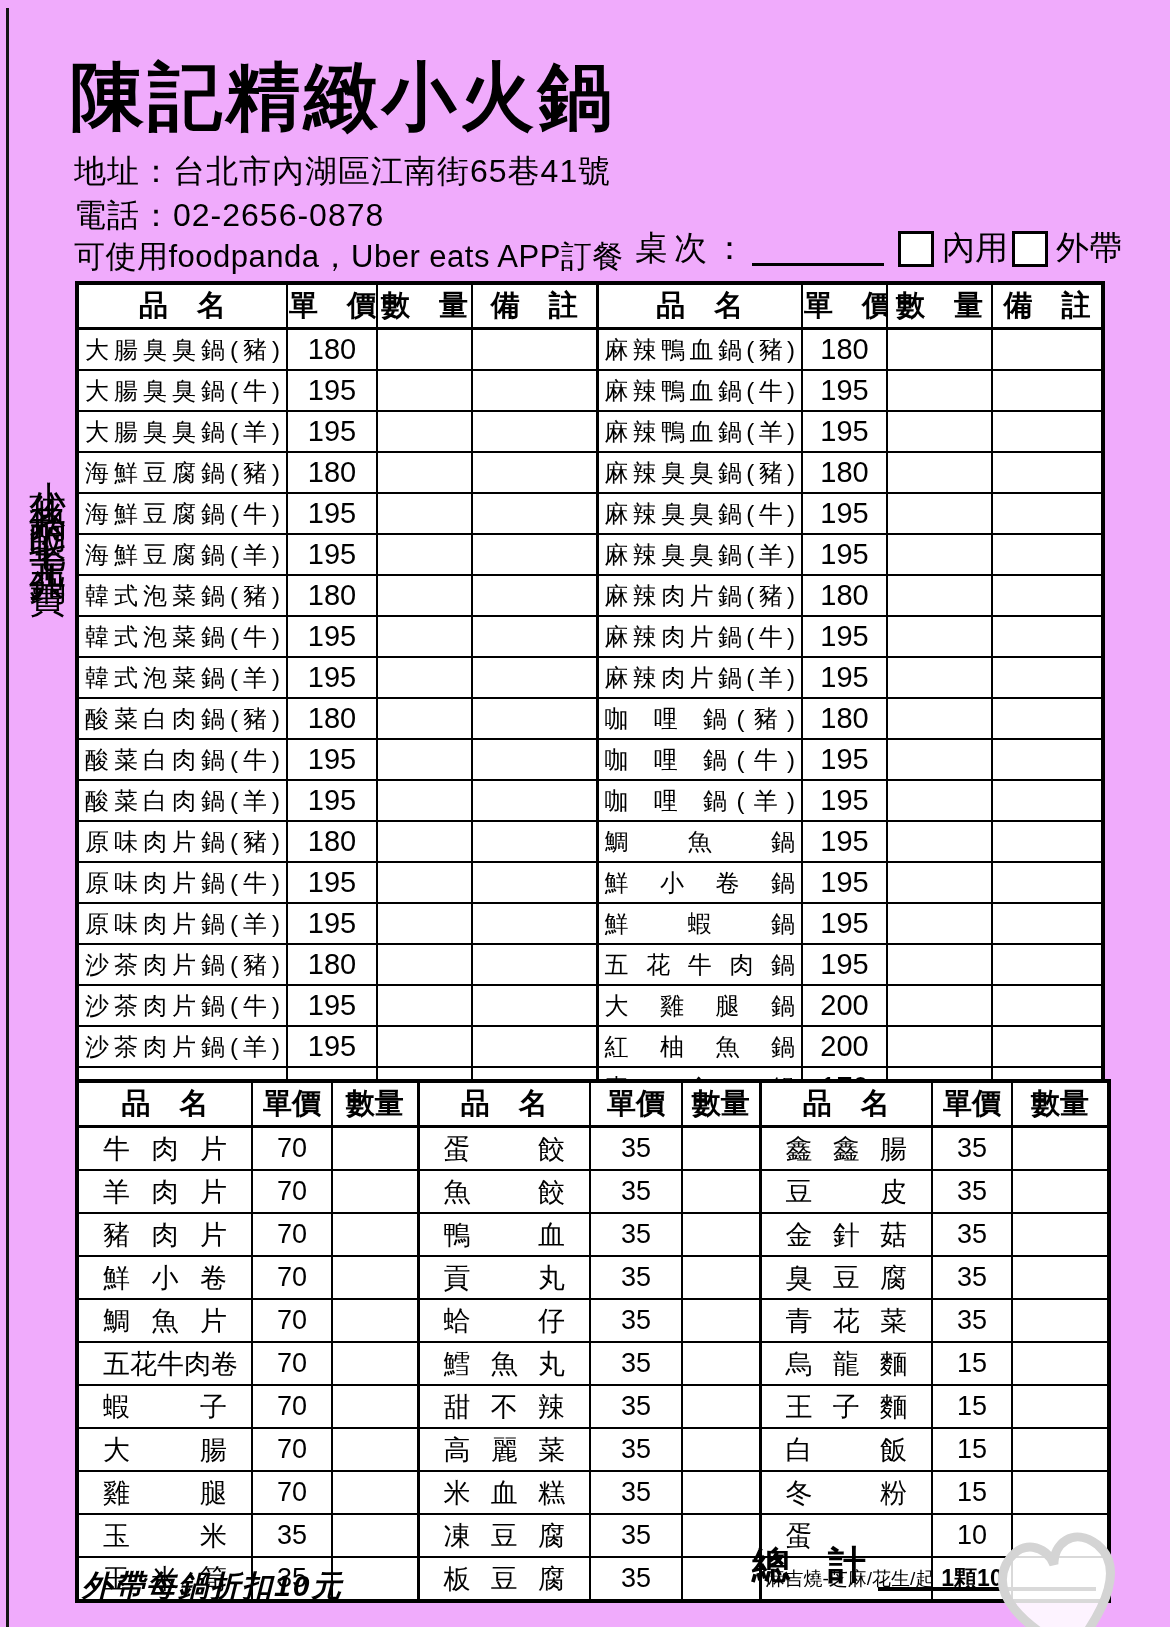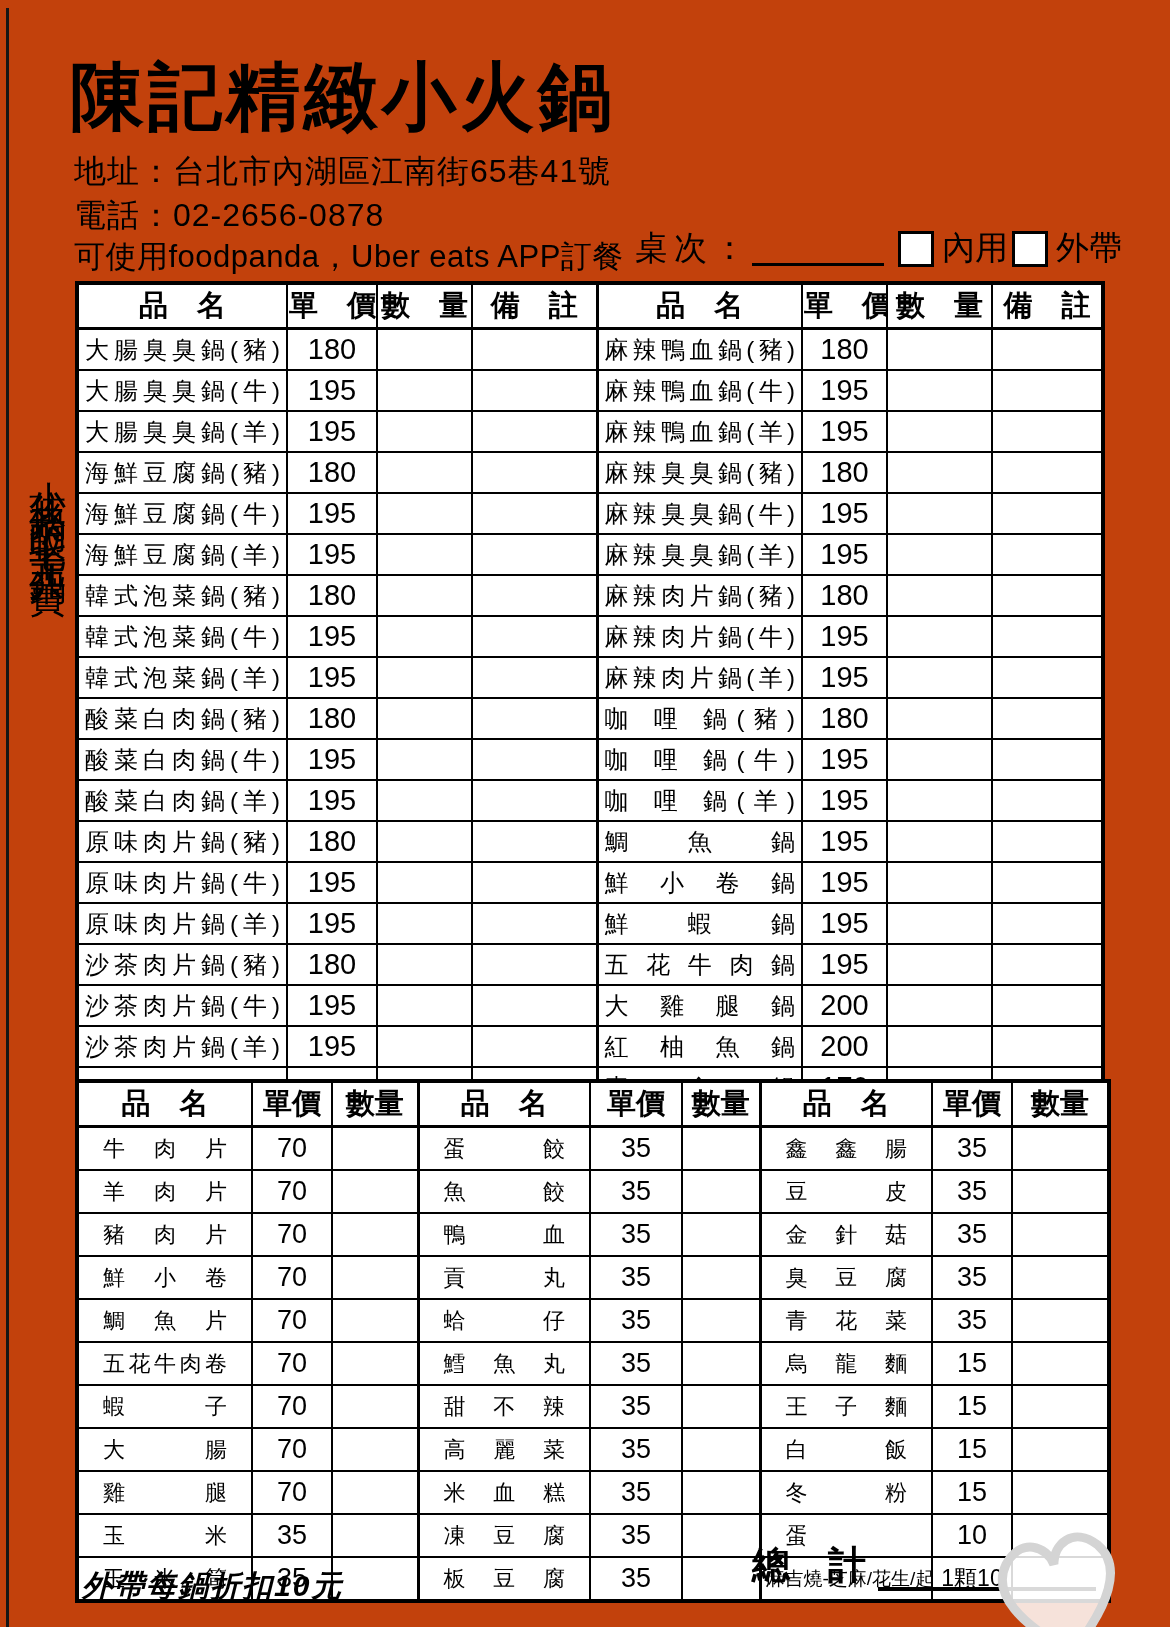--- a/index.html
+++ b/index.html
@@ -1,17 +1,17 @@
 <!DOCTYPE html>
 <html><head>
 <meta charset="utf-8">
 <style>
   html,body{margin:0;padding:0;background:#fff;}
   .page{
-    position:relative; width:1170px; height:1627px; background:#c2410c; overflow:hidden;
+    position:relative; width:1170px; height:1627px; background:#f0abfc; overflow:hidden;
     font-family:"Liberation Sans","DejaVu Sans",sans-serif; color:#000;
   }
   .left-edge{position:absolute;left:6px;top:8px;width:3px;height:1619px;background:#151515;}
 
   .title{position:absolute;left:70px;top:48px;font-size:74px;font-weight:900;letter-spacing:4px;white-space:nowrap;}
   .addr {position:absolute;left:74px;top:150px;font-size:32px;letter-spacing:1px;}
   .phone{position:absolute;left:74px;top:194px;font-size:32px;letter-spacing:1px;}
   .dnote{position:absolute;left:74px;top:236px;font-size:31px;letter-spacing:0.5px;}
 
   .tableno{position:absolute;left:628px;top:226px;font-size:33px;white-space:nowrap;display:flex;align-items:center;margin-left:7px;}
@@ -33,24 +33,24 @@
   .pot-table td{height:37px;}
   .pot-table td:nth-child(5),.pot-table th:nth-child(5){border-left:3px solid #000;}
   .pname{font-size:24px;text-align:left;text-align-last:justify;padding:0 6px;}
   .pprice{font-size:29px;text-align:center;margin-left:44px;}
 
   .ing-table{position:absolute;left:75px;top:1079px;width:1032px;border:4px solid #000;}
   .ing-table th{height:40px;font-size:29px;font-weight:600;border-bottom:3px solid #000;}
   .ing-table td{height:39px;}
   .ing-table td:nth-child(4),.ing-table th:nth-child(4),
   .ing-table td:nth-child(7),.ing-table th:nth-child(7){border-left:3px solid #000;}
-  .iname{font-size:22px;text-align:left;text-align-last:justify;padding:0 24px;}
+  .iname{font-size:27px;text-align:left;text-align-last:justify;padding:0 24px;}
   .iprice{font-size:27px;text-align:center;}
   .ing-table tr:last-child td:nth-child(7){font-size:19px;padding:0 4px;text-align:center;text-align-last:center;}
-  .ing-table tr:last-child td:nth-child(8){font-size:23px;}
+  .ing-table tr:last-child td:nth-child(8){font-size:23px;font-weight:bold;}
 
   .discount{position:absolute;left:82px;top:1566px;font-size:30px;font-weight:bold;letter-spacing:2px;font-style:italic;}
   .total-row{position:absolute;left:752px;top:1508px;font-size:38px;font-weight:bold;display:flex;align-items:flex-end;margin-top:32px;}
   .total-line{display:inline-block;width:218px;height:40px;border-bottom:4px solid #000;margin-left:12px;}
 
   .heart{position:absolute;left:985px;top:1518px;transform:rotate(-12deg);z-index:3;}
 </style>
 </head>
 <body>
 

